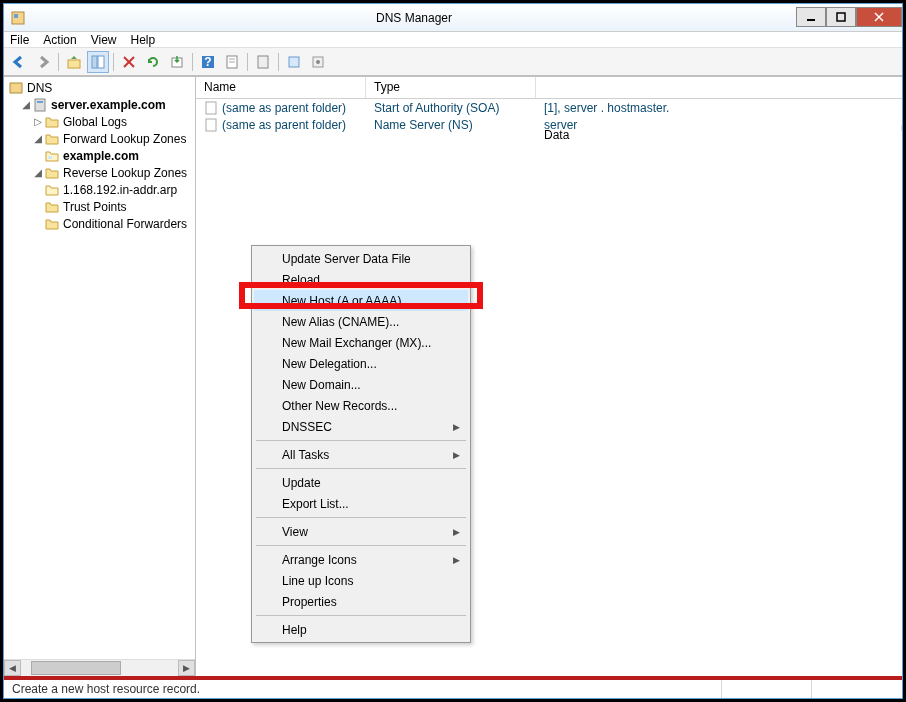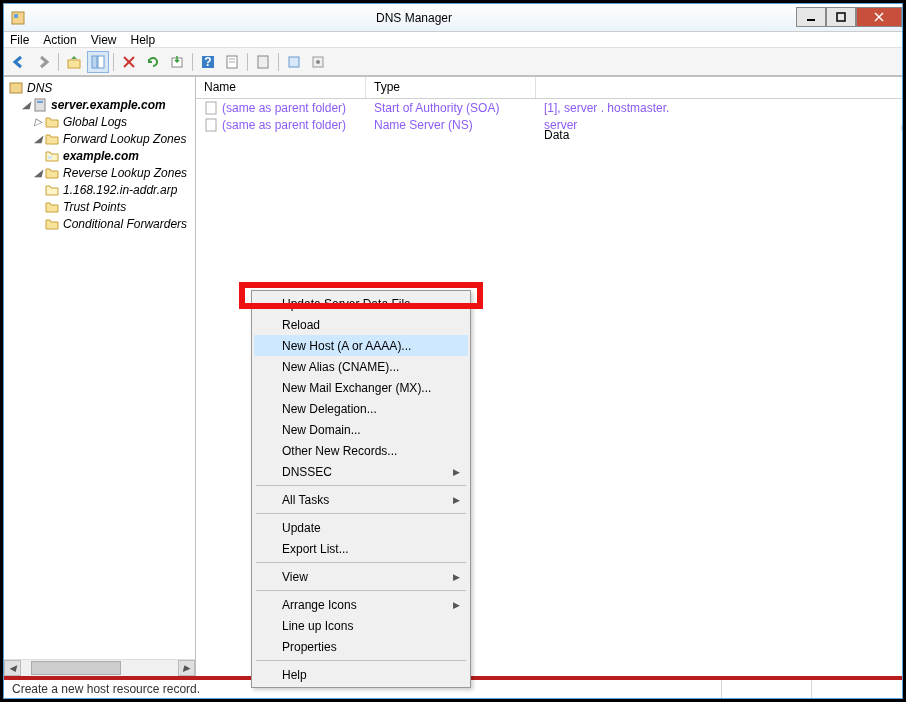--- a/index.html
+++ b/index.html
@@ -10,43 +10,43 @@
 .title-text { flex: 1; text-align: center; color: #000; }
 .winbtns { display: flex; }
 .winbtn { width: 30px; height: 20px; display: flex; align-items: center; justify-content: center; border: 1px solid #888; background: #e6e6e6; margin-top: -1px; }
 .winbtn.close { background: #c94f3d; color: #fff; width: 46px; }
 .menubar { height: 16px; display: flex; align-items: center; padding: 0 6px; gap: 14px; background: #fff; border-bottom: 1px solid #e0e0e0; }
 .menubar span { color: #000; }
 .toolbar { height: 28px; display: flex; align-items: center; padding: 0 4px; gap: 2px; background: #f5f5f5; border-bottom: 1px solid #c0c0c0; }
 .tbtn { width: 22px; height: 22px; display: flex; align-items: center; justify-content: center; border: 1px solid transparent; }
 .tsep { width: 1px; height: 18px; background: #c0c0c0; margin: 0 2px; }
 .content { flex: 1; display: flex; border-top: 1px solid #c0c0c0; min-height: 0; }
-.treepane { width: 192px; border-right: 1px solid #c0c0c0; overflow: hidden; position: relative; background: #fff; font-style: italic; }
+.treepane { width: 192px; border-right: 1px solid #c0c0c0; overflow: hidden; position: relative; background: #fff; }
 .tree { padding: 2px 0 0 4px; }
 .trow { display: flex; align-items: center; height: 17px; white-space: nowrap; }
 .twist { width: 12px; text-align: center; color: #666; font-size: 10px; }
 .ticon { width: 16px; height: 16px; margin-right: 3px; flex-shrink: 0; }
 .tlabel { color: #000; }
 .tlabel.bold { font-weight: bold; }
 .indent1 { padding-left: 12px; }
 .indent2 { padding-left: 24px; }
 .indent3 { padding-left: 36px; }
 .hscroll { position: absolute; bottom: 0; left: 0; right: 0; height: 17px; background: #f0f0f0; border-top: 1px solid #ddd; display: flex; }
 .hscroll .arrow { width: 17px; background: #e0e0e0; border: 1px solid #bbb; display:flex;align-items:center;justify-content:center;font-size:9px;color:#555; }
 .hscroll .track { flex: 1; position: relative; }
 .hscroll .thumb { position: absolute; left: 10px; width: 90px; top: 1px; bottom: 1px; background: #cdcdcd; border: 1px solid #aaa; }
 .listpane { flex: 1; position: relative; background: #fff; }
 .listhdr { display: flex; height: 22px; border-bottom: 1px solid #d0d0d0; }
 .lh { padding: 3px 8px; border-right: 1px solid #e0e0e0; color: #000; }
 .lh.name { width: 170px; } .lh.type { width: 170px; } .lh.data { flex: 1; margin-top: 48px; }
 .lrow { display: flex; height: 17px; align-items: center; }
-.lc { padding: 0 8px; display: flex; align-items: center; gap: 4px; color: #8b5cf6; }
+.lc { padding: 0 8px; display: flex; align-items: center; gap: 4px; color: #0c4a6e; }
 .lc.name { width: 170px; } .lc.type { width: 170px; } .lc.data { flex: 1; }
 .recicon { width: 14px; height: 14px; }
-.ctxmenu { position: absolute; left: 55px; top: 168px; width: 220px; background: #f0f0f0; border: 1px solid #989898; box-shadow: 2px 2px 4px rgba(0,0,0,.2); padding: 2px; margin-top: 45px; }
+.ctxmenu { position: absolute; left: 55px; top: 168px; width: 220px; background: #f0f0f0; border: 1px solid #989898; box-shadow: 2px 2px 4px rgba(0,0,0,.2); padding: 2px; }
 .mitem { height: 21px; display: flex; align-items: center; padding: 0 24px 0 28px; color: #000; position: relative; }
 .mitem.hov { background: #cde8ff; }
 .mitem .arrow { position: absolute; right: 8px; font-size: 9px; color: #555; }
 .msep { height: 1px; background: #c0c0c0; margin: 3px 2px; }
 .redbox { position: absolute; border: 6px solid #e11; pointer-events: none; }
 .statusbar { height: 22px; border-top: 4px solid #b91c1c; display: flex; align-items: center; }
 .statusbar .cell { padding: 0 8px; color: #333; border-right: 1px solid #d8d8d8; height: 100%; display: flex; align-items: center; }
 .statusbar .cell.main { flex: 1; }
 svg { display: block; }
 </style>

